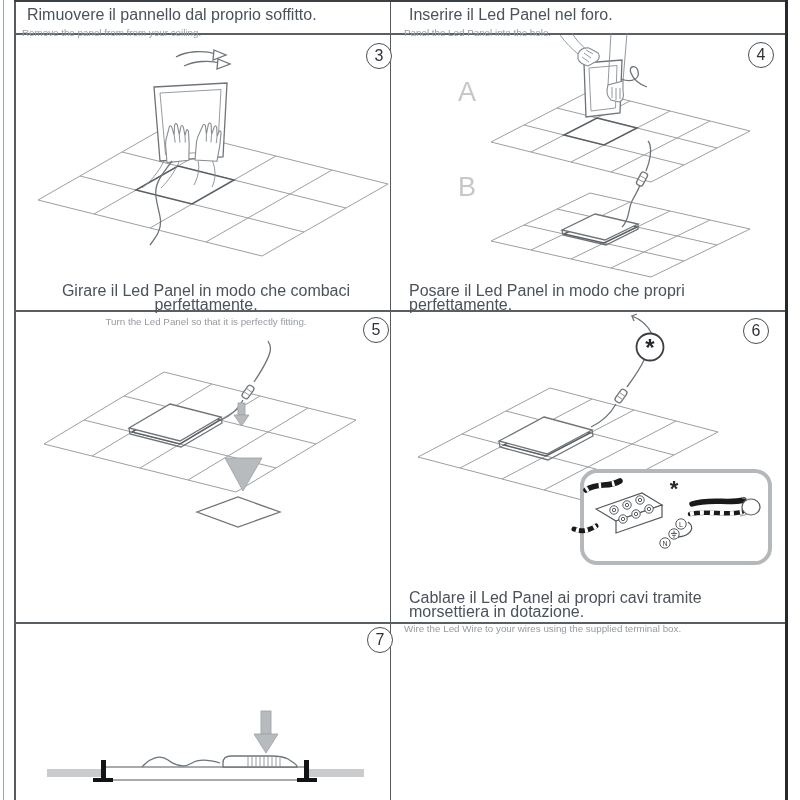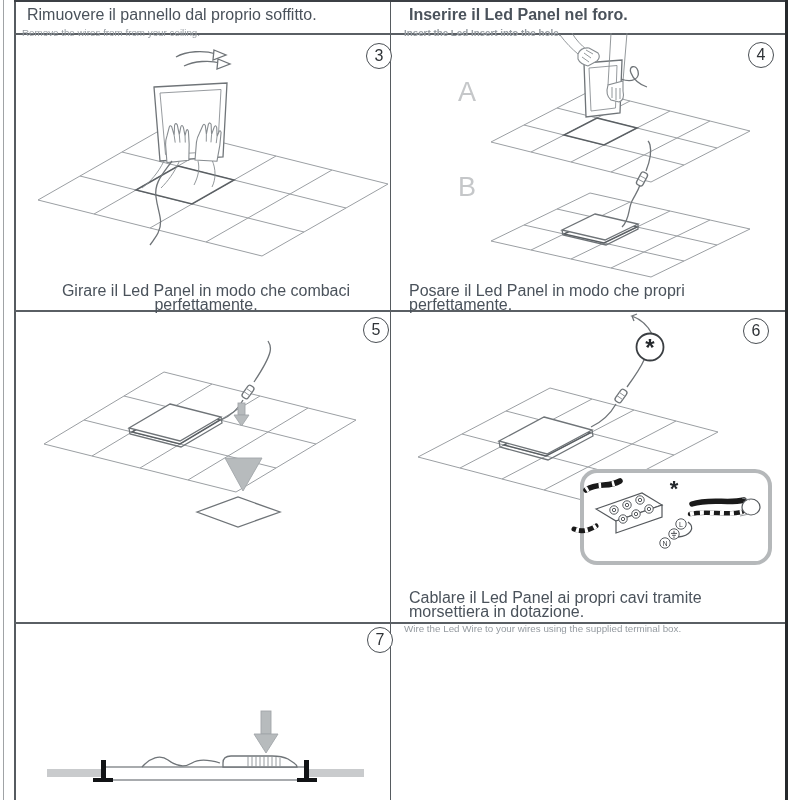--- a/index.html
+++ b/index.html
@@ -40,29 +40,30 @@
   <div class="vline" style="left:14px;width:2px;background:#565b60;"></div>
   <div class="vline" style="left:390px;width:1px;background:#565b60;"></div>
   <div class="vline" style="left:785px;width:3px;background:#26292c;"></div>
   <div class="hline" style="top:0;height:2px;background:#3c4045;"></div>
   <div class="hline" style="top:33px;height:2px;background:#5a5f64;"></div>
   <div class="hline" style="top:310px;height:2px;background:#5a5f64;"></div>
   <div class="hline" style="top:622px;height:2px;background:#5a5f64;"></div>
 
   <div class="caption" style="left:22px;top:3px;">
     <p class="cap-it">Rimuovere il pannello dal proprio soffitto.</p>
-    <p class="cap-en">Remove the wires from from your ceiling.</p>
-  </div>
-  <div class="caption" style="left:404px;top:3px;font-weight:bold;">
+    <p class="cap-en">Remove the panel from from your ceiling.</p>
+  </div>
+  <div class="caption" style="left:404px;top:3px;">
     <p class="cap-it">Inserire il Led Panel nel foro.</p>
-    <p class="cap-en">Insert the Led Insert into the hole.</p>
+    <p class="cap-en">Panel the Led Panel into the hole.</p>
   </div>
 
   <div class="caption" style="left:22px;top:279px;text-align:center;">
     <p class="cap-it">Girare il Led Panel in modo che combaci perfettamente.</p>
+    <p class="cap-en">Turn the Led Panel so that it is perfectly fitting.</p>
   </div>
   <div class="caption" style="left:404px;top:279px;">
     <p class="cap-it">Posare il Led Panel in modo che propri perfettamente.</p>
   </div>
 
   <div class="caption" style="left:404px;top:586px;">
     <p class="cap-it">Cablare il Led Panel ai propri cavi tramite morsettiera in dotazione.</p>
     <p class="cap-en">Wire the Led Wire to your wires using the supplied terminal box.</p>
   </div>
 

